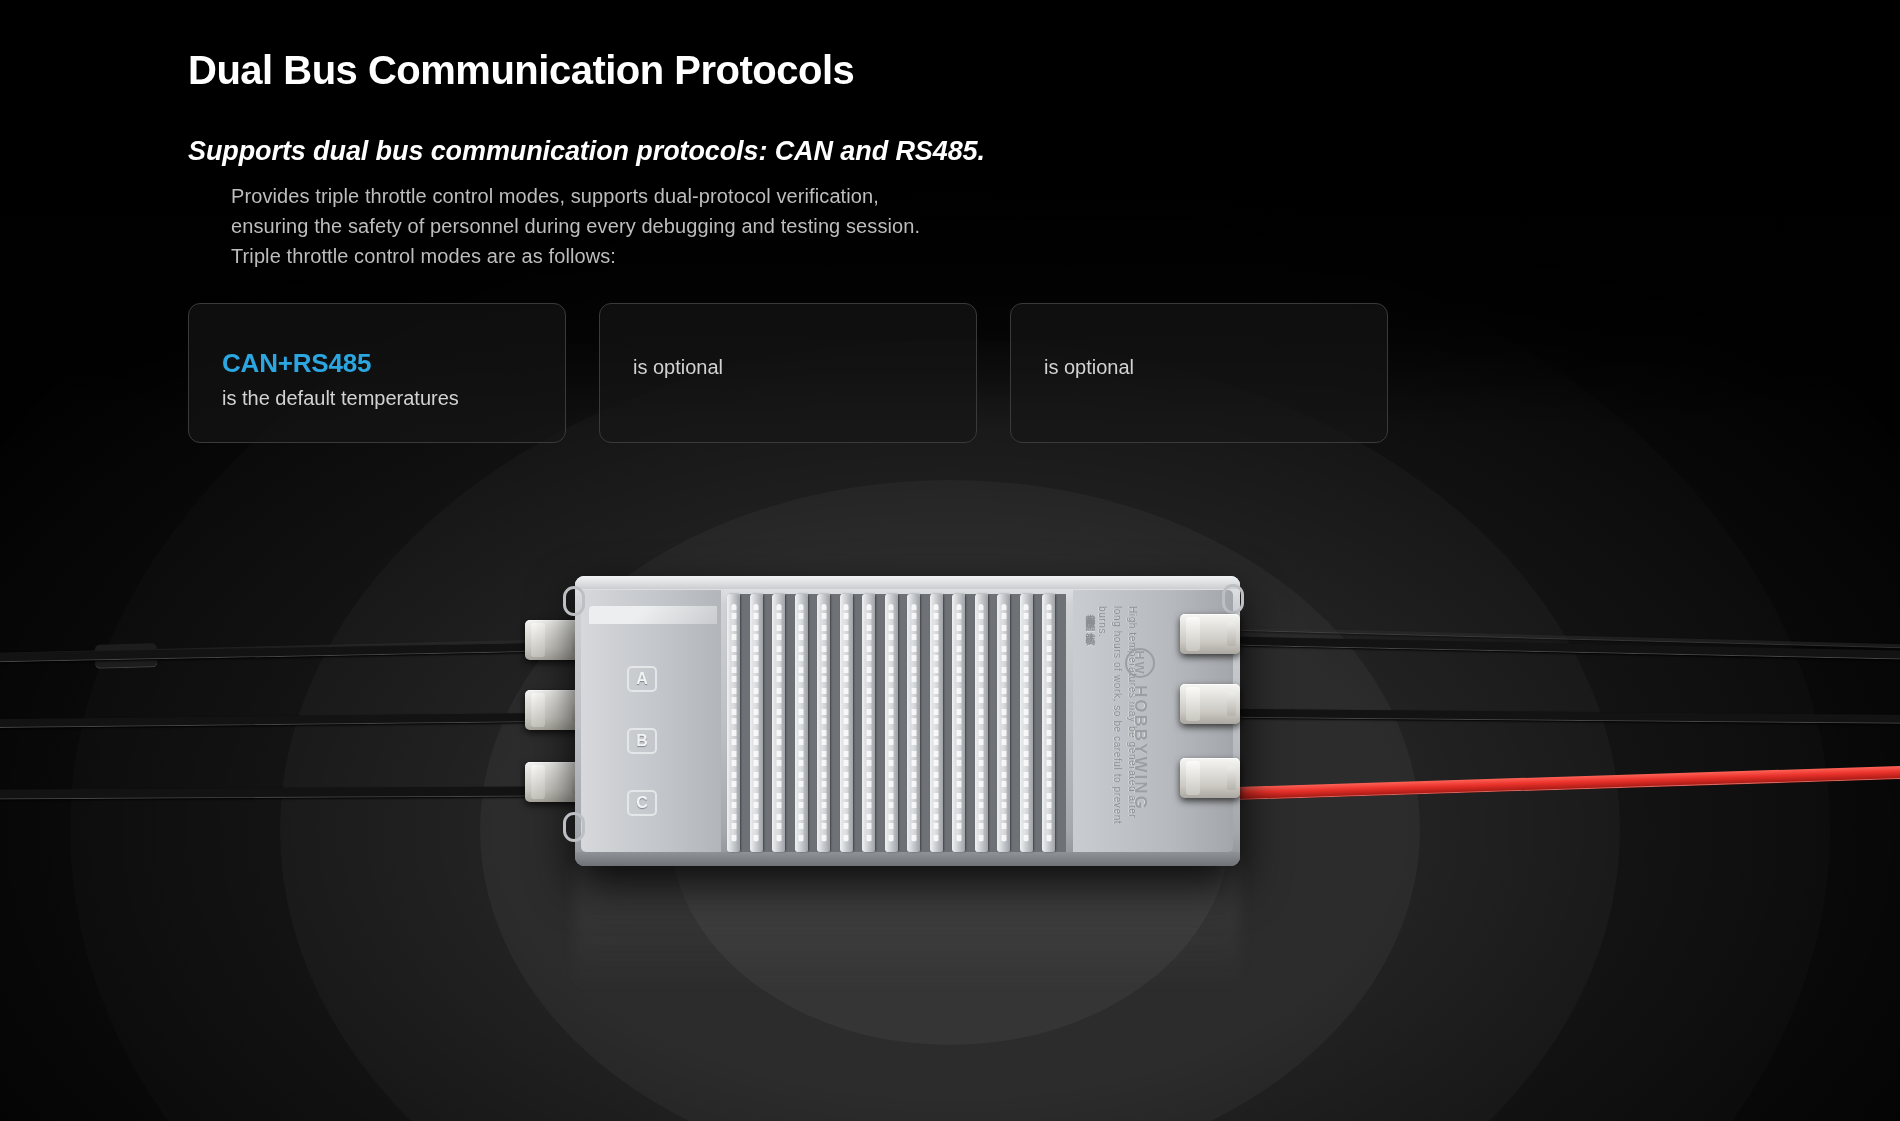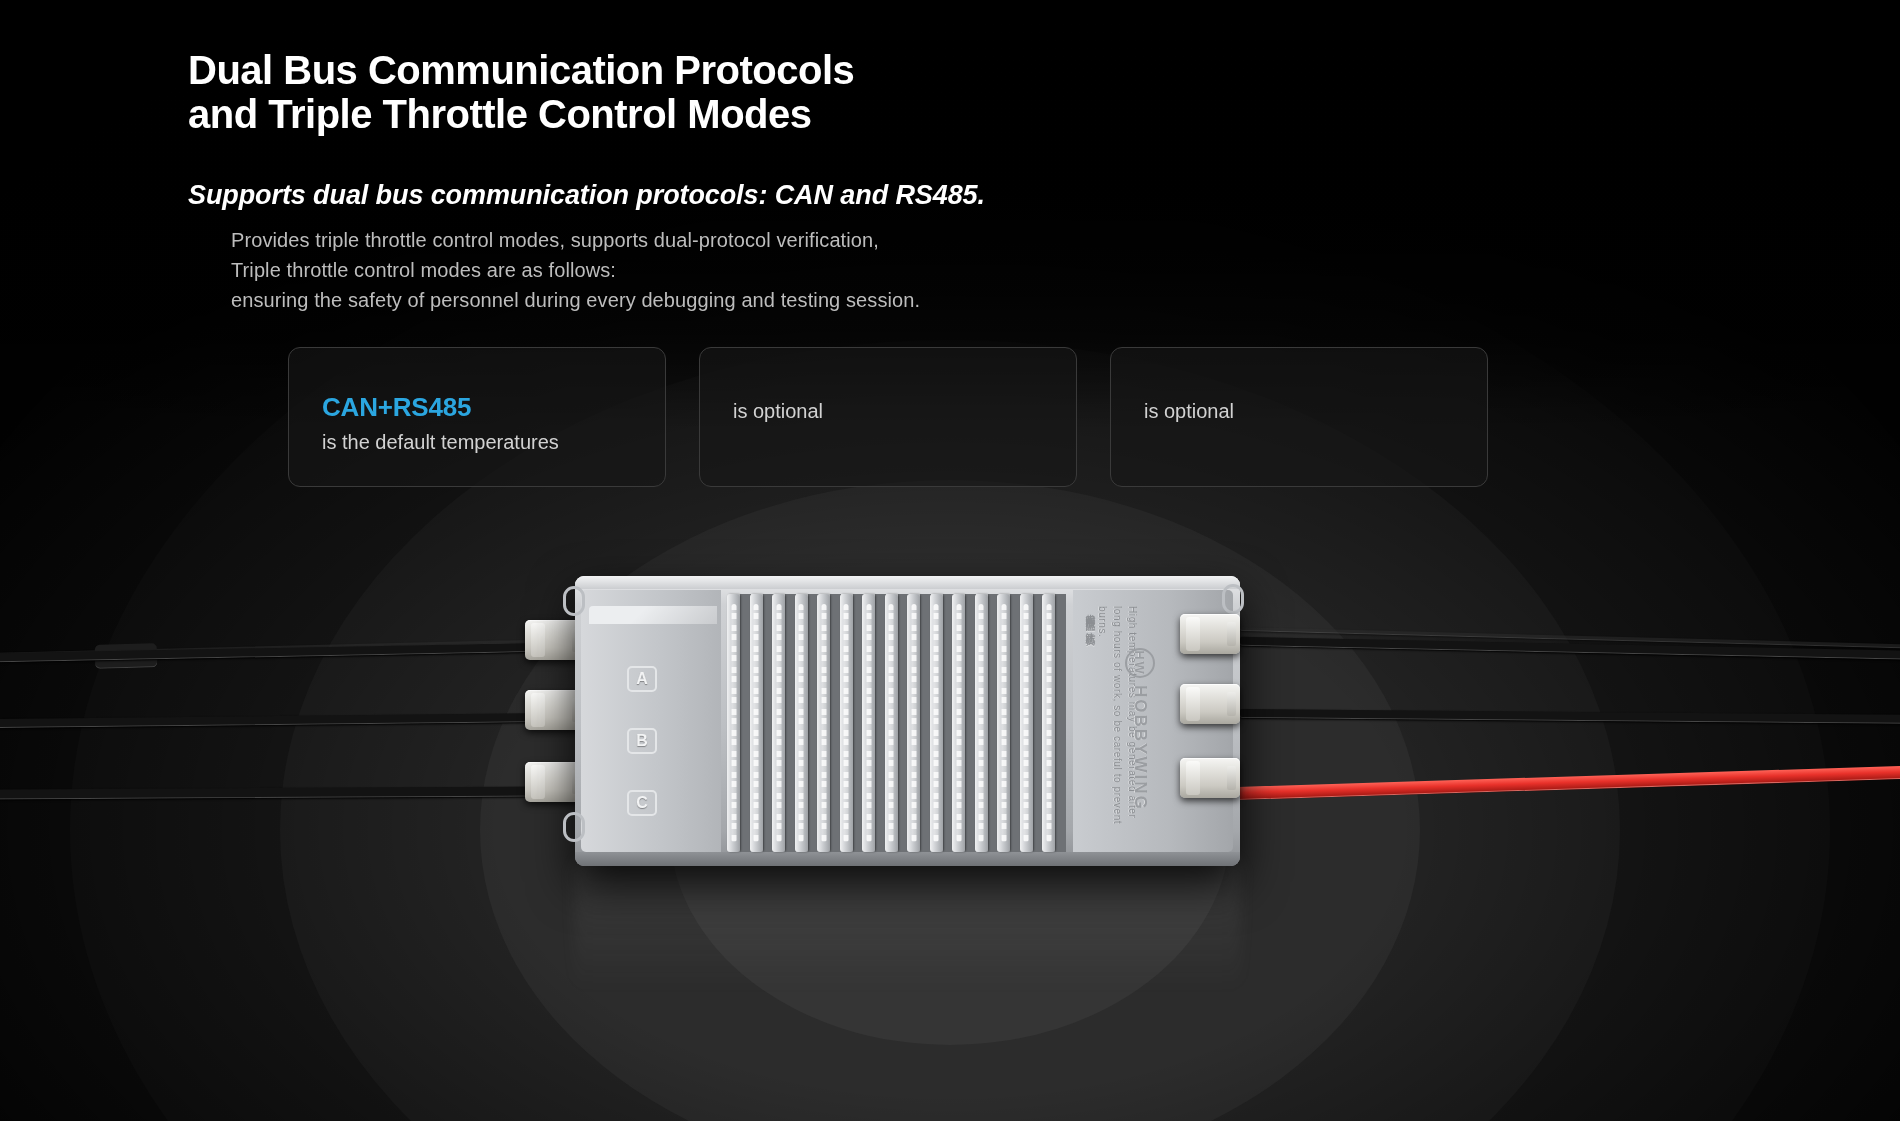--- a/index.html
+++ b/index.html
@@ -48,21 +48,21 @@
     font-size:27px; font-weight:700; color:#fff;
     letter-spacing:-.1px;
     font-style:italic;
   }
   .body-lines { margin-top:14px;margin-left:43px; }
   .body-line {
     font-size:20px; color:#bdbdbd; line-height:1.50; letter-spacing:.1px;
   }
 
   
-  .cards { display:flex; gap:33px; margin-top:32px;justify-content:flex-end; }
+  .cards { display:flex; gap:33px; margin-top:32px; }
   .card {
     width:378px; height:140px;
     border:1px solid #3a3a3a; border-radius:12px;
     background:rgba(22,22,22,.62);
     padding:44px 0 0 33px;
   }
   .card-title { font-size:26px; font-weight:700; color:#2ba6e0; letter-spacing:-.2px; }
   .card-sub { margin-top:8px; font-size:20px; color:#d2d2d2; }
 
   
@@ -309,29 +309,28 @@
     <div class="mount-ear ear-bl"></div>
 
     <div class="gland gr-a"></div>
     <div class="gland gr-b"></div>
     <div class="gland gr-c"></div>
   </div>
 
   <div class="content">
     <h1 class="headline">
       <span>Dual Bus Communication Protocols</span>
-      <span class="l2">and Triple Throttle Control Modes</span>
     </h1>
 
     <div class="subhead">Supports dual bus communication protocols: CAN and RS485.</div>
 
     <div class="body-lines">
       <div class="body-line">Provides triple throttle control modes, supports dual-protocol verification,</div>
+      <div class="body-line">ensuring the safety of personnel during every debugging and testing session.</div>
       <div class="body-line">Triple throttle control modes are as follows:</div>
-      <div class="body-line">ensuring the safety of personnel during every debugging and testing session.</div>
     </div>
 
     <div class="cards">
       <div class="card">
         <div class="card-title">CAN+RS485</div>
         <div class="card-sub">is the default temperatures</div>
       </div>
       <div class="card">
         <div class="card-sub">is optional</div>
       </div>

